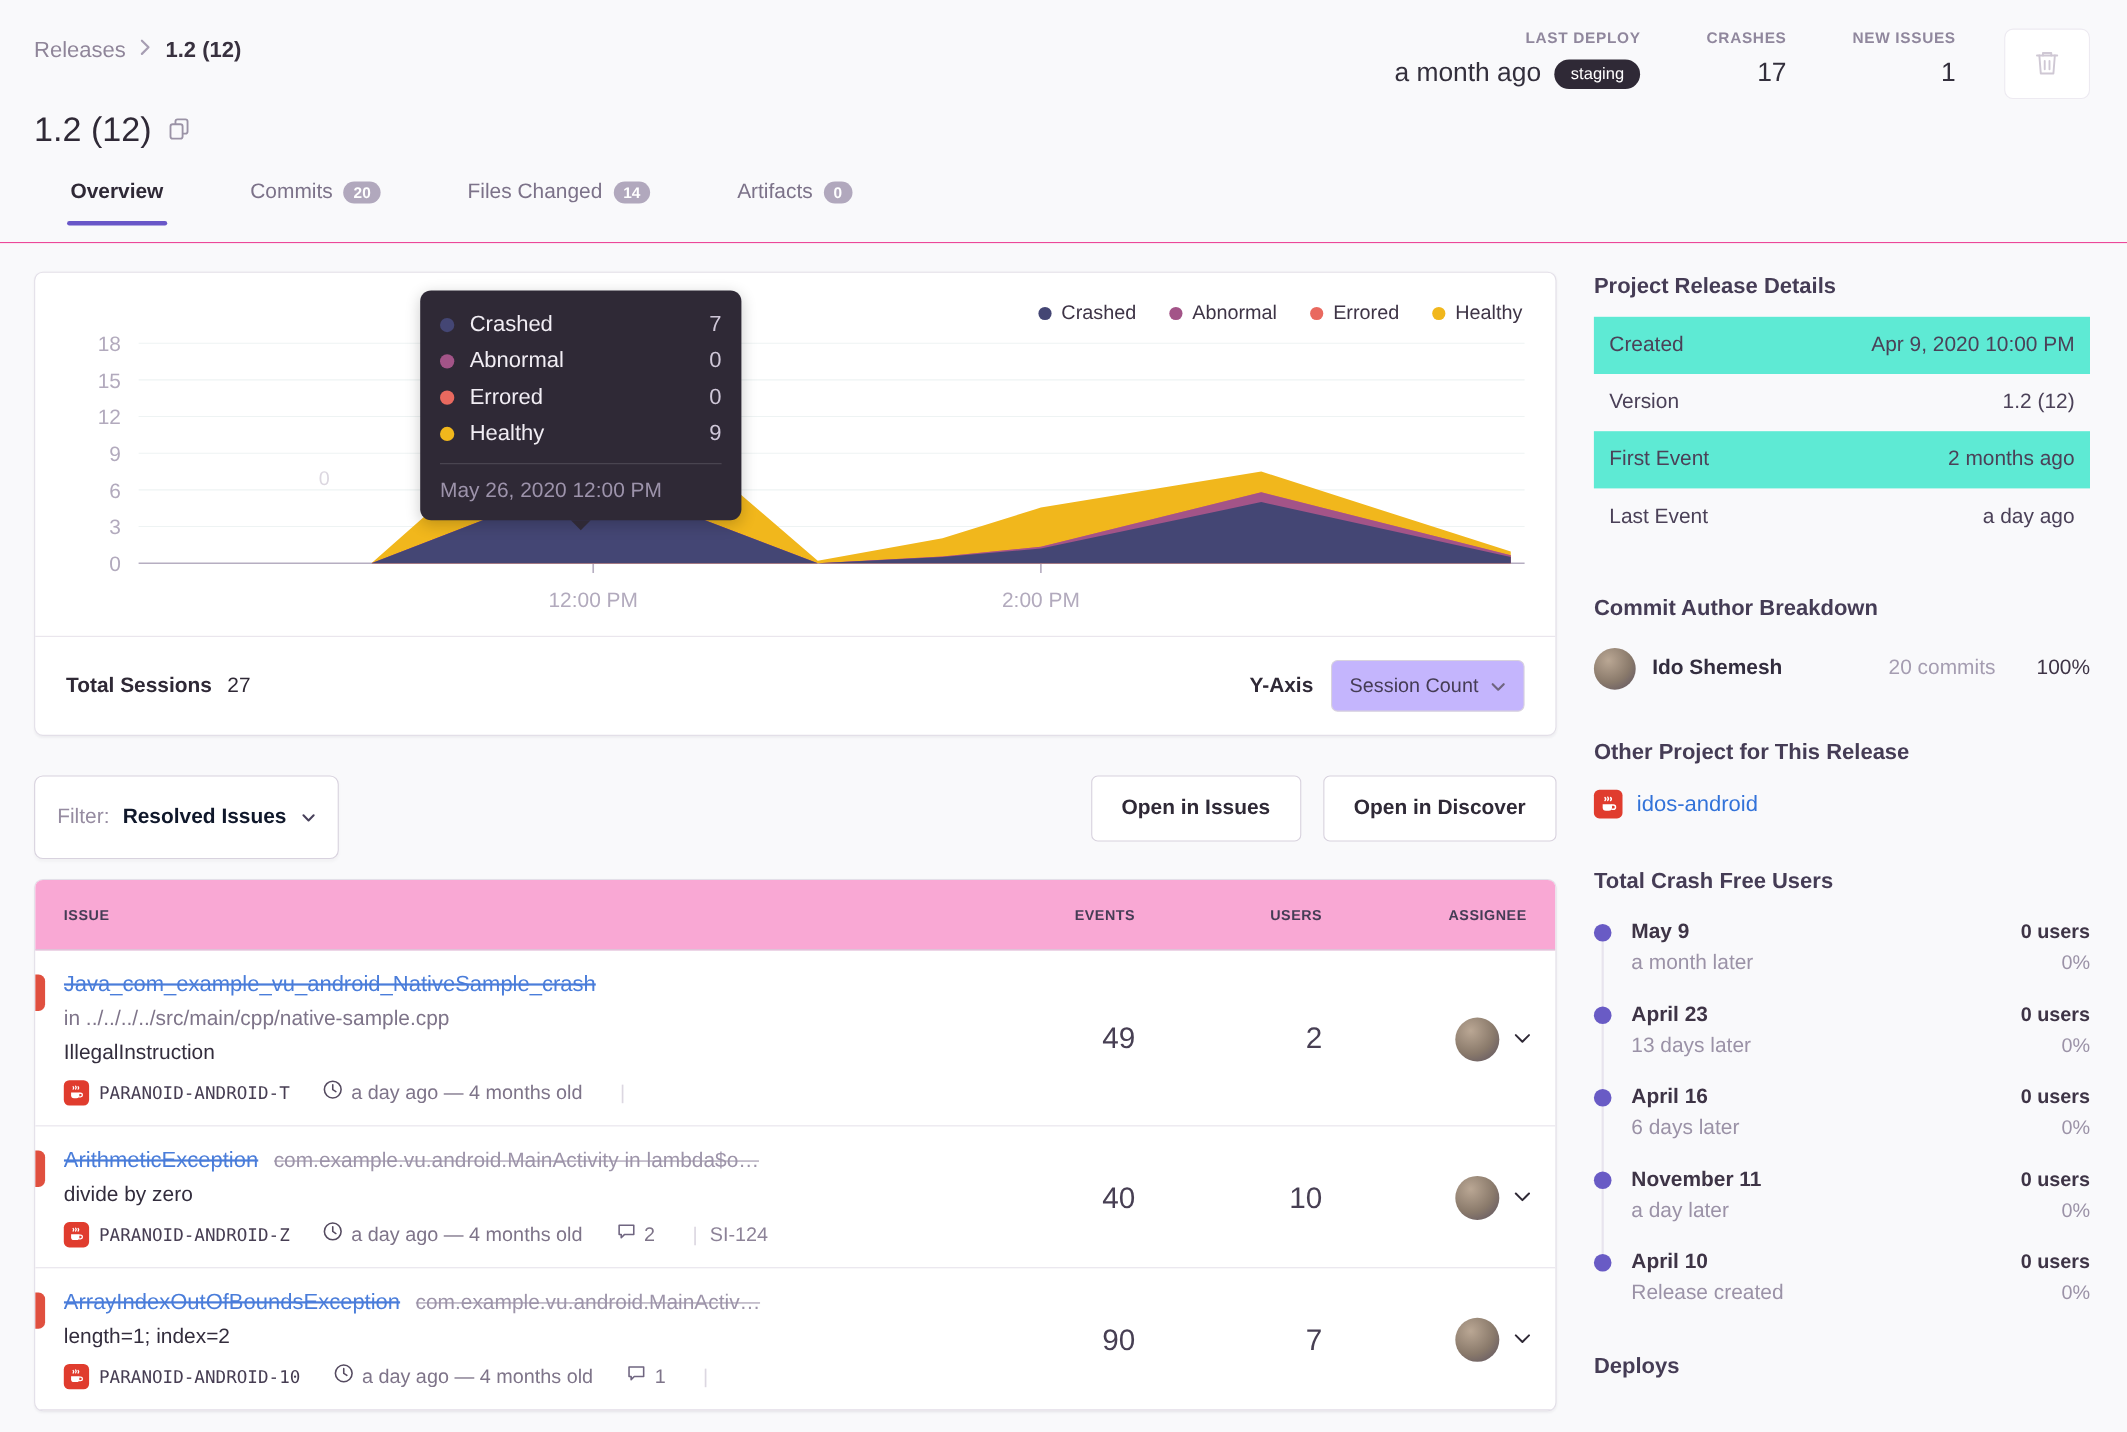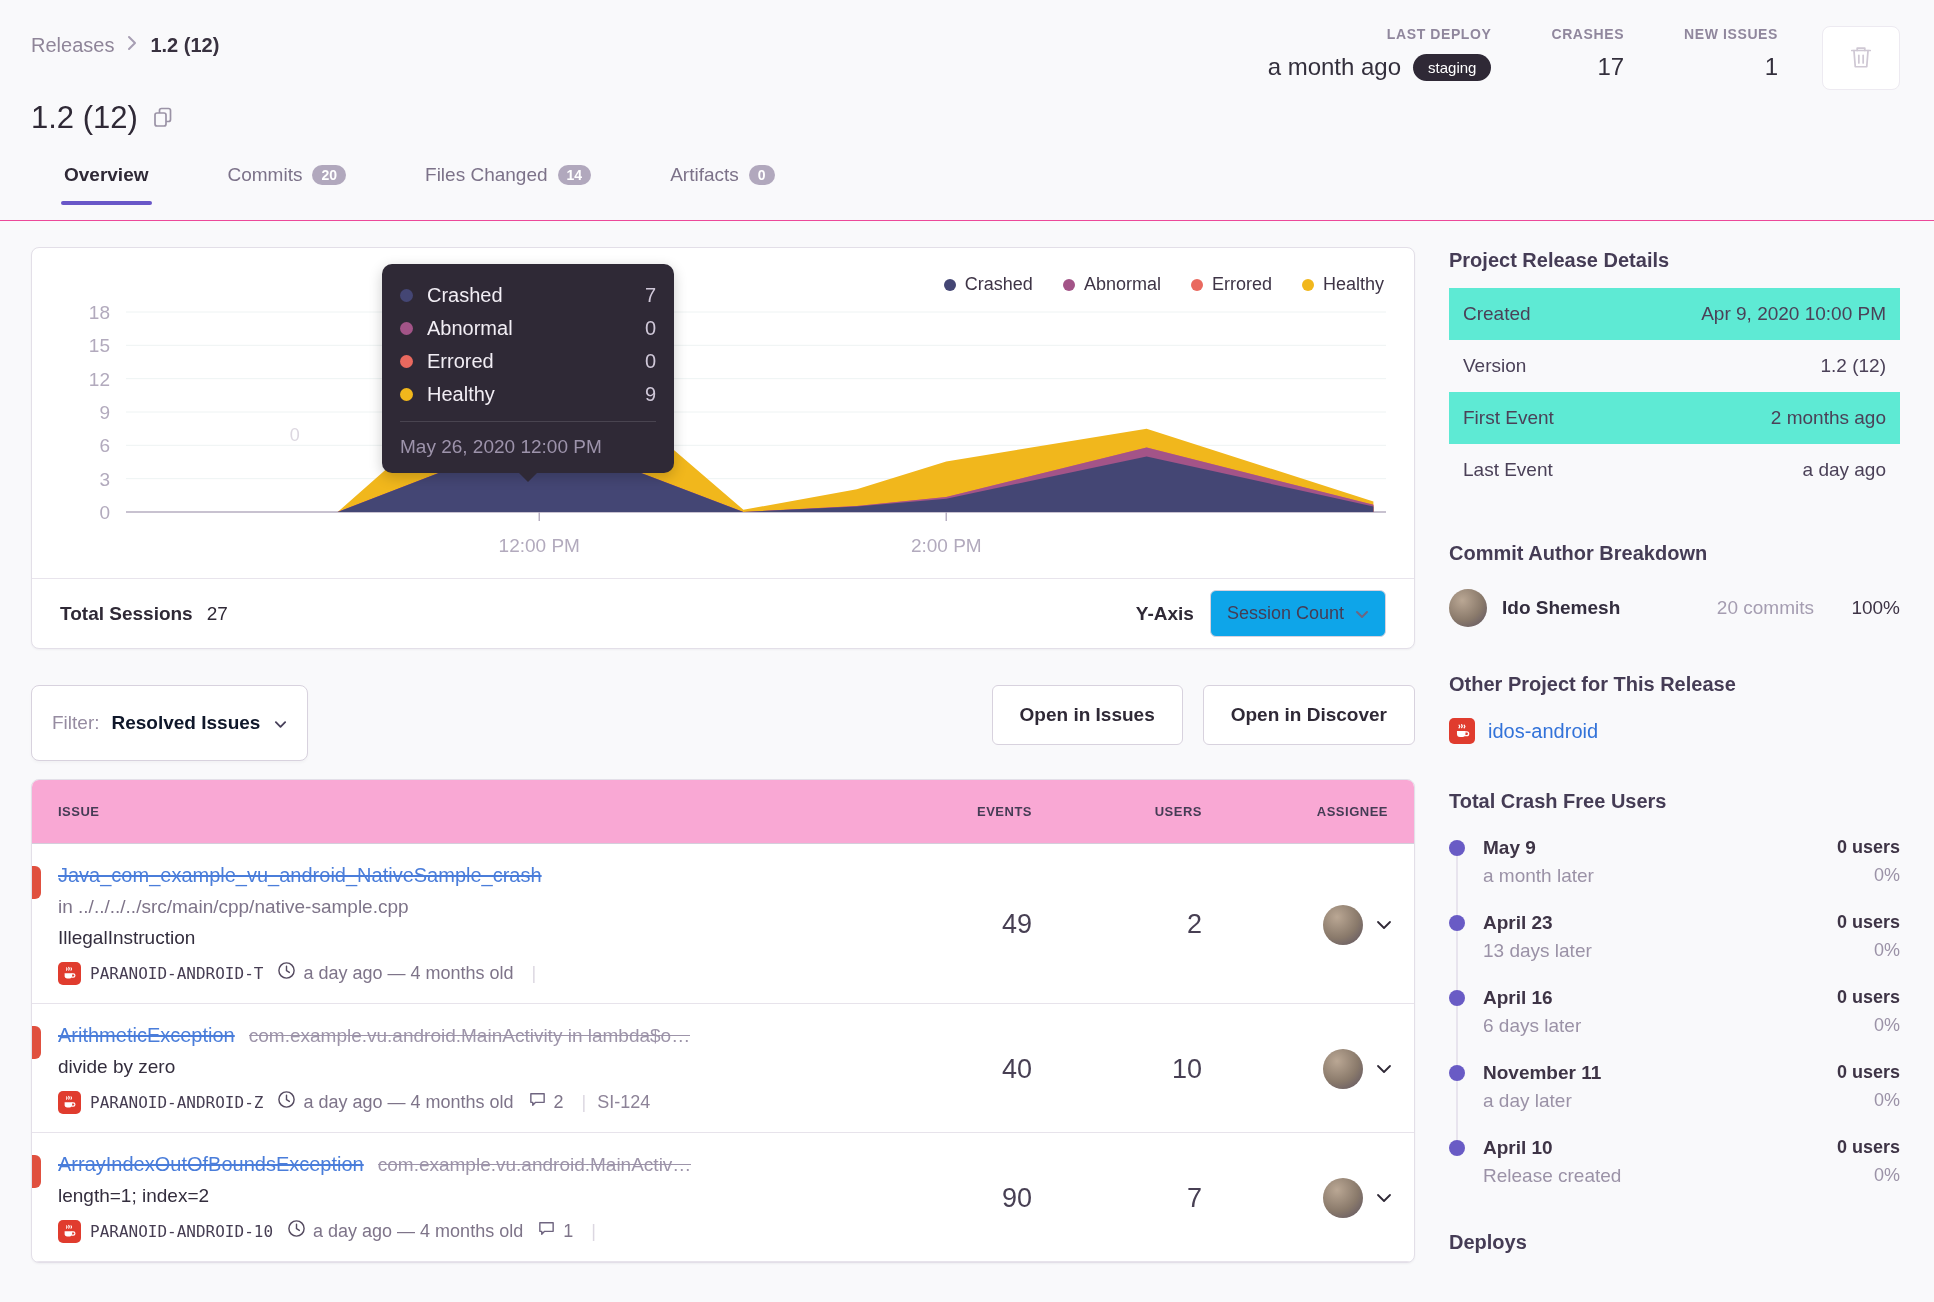--- a/index.html
+++ b/index.html
@@ -38,26 +38,26 @@
   .legend { position:absolute; top:26px; right:30px; display:flex; gap:30px; align-items:center; }
   .legend-item { display:flex; gap:9px; align-items:center; font-size:18px; color:#3e3446; }
   .legend-dot { width:12px; height:12px; border-radius:50%; }
   .tooltip { position:absolute; left:350px; top:16px; width:292px; background:#2f2936; border-radius:10px; padding:15px 18px 15px; z-index:5; box-shadow:0 4px 14px rgba(0,0,0,.2); }
   .tooltip::after { content:""; position:absolute; left:50%; bottom:-9px; margin-left:-9px; border:9px solid transparent; border-bottom:none; border-top-color:#2f2936; }
   .tt-row { display:flex; align-items:center; gap:14px; height:33px; }
   .tt-dot { width:13px; height:13px; border-radius:50%; flex:none; }
   .tt-label { font-size:20px; color:#f1edf4; }
   .tt-value { margin-left:auto; font-size:20px; color:#cfc7d8; }
   .tt-date { margin-top:10px; padding-top:14px; border-top:1px solid rgba(255,255,255,.13); color:#9d93ab; font-size:19px; }
-  .chart-footer { display:flex; align-items:center; border-top:1px solid #e8e4ec; height:70px; padding:0 28px; margin-top:6px; }
+  .chart-footer { display:flex; align-items:center; border-top:1px solid #e8e4ec; height:90px; padding:0 28px; margin-top:6px; }
   .cf-left { display:flex; gap:14px; align-items:baseline; font-size:19px; }
   .cf-label { font-weight:700; color:#2f2936; }
   .cf-value { color:#2f2936; }
   .cf-right { margin-left:auto; display:flex; align-items:center; gap:16px; font-size:19px; }
-  .select-btn { display:flex; gap:11px; align-items:center; border:1px solid #d8d2de; border-radius:6px; padding:12px 16px; font-size:18px; color:#453c55; background:#0ea5e9; cursor:pointer; }
+  .select-btn { display:flex; gap:11px; align-items:center; border:1px solid #d8d2de; border-radius:6px; padding:12px 16px; font-size:18px; color:#453c55; background:#c4b5fd; cursor:pointer; }
 
   
   .filter-row { display:flex; margin:36px 0 18px; }
   .filter-btn { display:flex; align-items:center; gap:8px; background:#fff; border:1px solid #d8d2de; border-radius:8px; padding:0 20px; height:76px; font-size:19px; box-shadow:0 2px 3px rgba(0,0,0,.03); cursor:pointer; }
   .filter-prefix { color:#968ca1; }
   .filter-value { font-weight:700; color:#0f172a; margin:0 6px 0 4px; }
   .action-btns { margin-left:auto; display:flex; gap:20px; }
   .action-btn { height:60px; padding:0 27px; font-size:19px; font-weight:700; color:#2f2936; background:#fff; border:1px solid #d8d2de; border-radius:6px; cursor:pointer; font-family:"Liberation Sans", sans-serif; }
 
   
@@ -67,21 +67,21 @@
   .th-right { text-align:right; }
   .th-assignee { padding-right:26px; }
   .irow { display:grid; grid-template-columns:1fr 150px 170px 212px; border-bottom:1px solid #e7e3eb; position:relative; padding:20px 0 18px; }
   .red-bar { position:absolute; left:0; top:22px; width:9px; height:33px; background:#e0503f; border-radius:0 6px 6px 0; }
   .issue-cell { padding-left:26px; display:flex; flex-direction:column; gap:9px; min-width:0; }
   .issue-title-line { font-size:20px; display:flex; gap:14px; align-items:baseline; white-space:nowrap; overflow:hidden; }
   .issue-link { color:#4a7dda; text-decoration:line-through; font-weight:500; cursor:pointer; }
   .issue-culprit { color:#9d94a9; text-decoration:line-through; font-size:19px; overflow:hidden; text-overflow:ellipsis; }
   .issue-loc { font-size:19px; color:#7e7489; }
   .issue-msg { font-size:19px; color:#332d3d; }
-  .issue-meta { display:flex; align-items:center; gap:14px; margin-top:3px; font-size:18px; color:#7e7489; }
+  .issue-meta { display:flex; align-items:center; gap:30px; margin-top:3px; font-size:18px; color:#7e7489; }
   .proj-slug { font-family:"DejaVu Sans Mono", monospace; font-size:16px; color:#463d52; display:flex; gap:9px; align-items:center; }
   .meta-group { display:flex; gap:7px; align-items:center; }
   .meta-divider { color:#dcd7e1; padding:0 4px; }
   .ticket { color:#8d8398; }
   .num-cell { text-align:right; font-size:27px; color:#473f53; align-self:center; }
   .assignee-cell { display:flex; justify-content:flex-end; align-items:center; gap:13px; padding-right:22px; align-self:center; }
   .avatar { width:40px; height:40px; border-radius:50%; background:radial-gradient(circle at 35% 30%, #baa794, #8a7a6b 55%, #5a5060); }
   .java-badge { width:23px; height:23px; background:#e03c2e; border-radius:5px; display:flex; align-items:center; justify-content:center; flex:none; }
 
   

